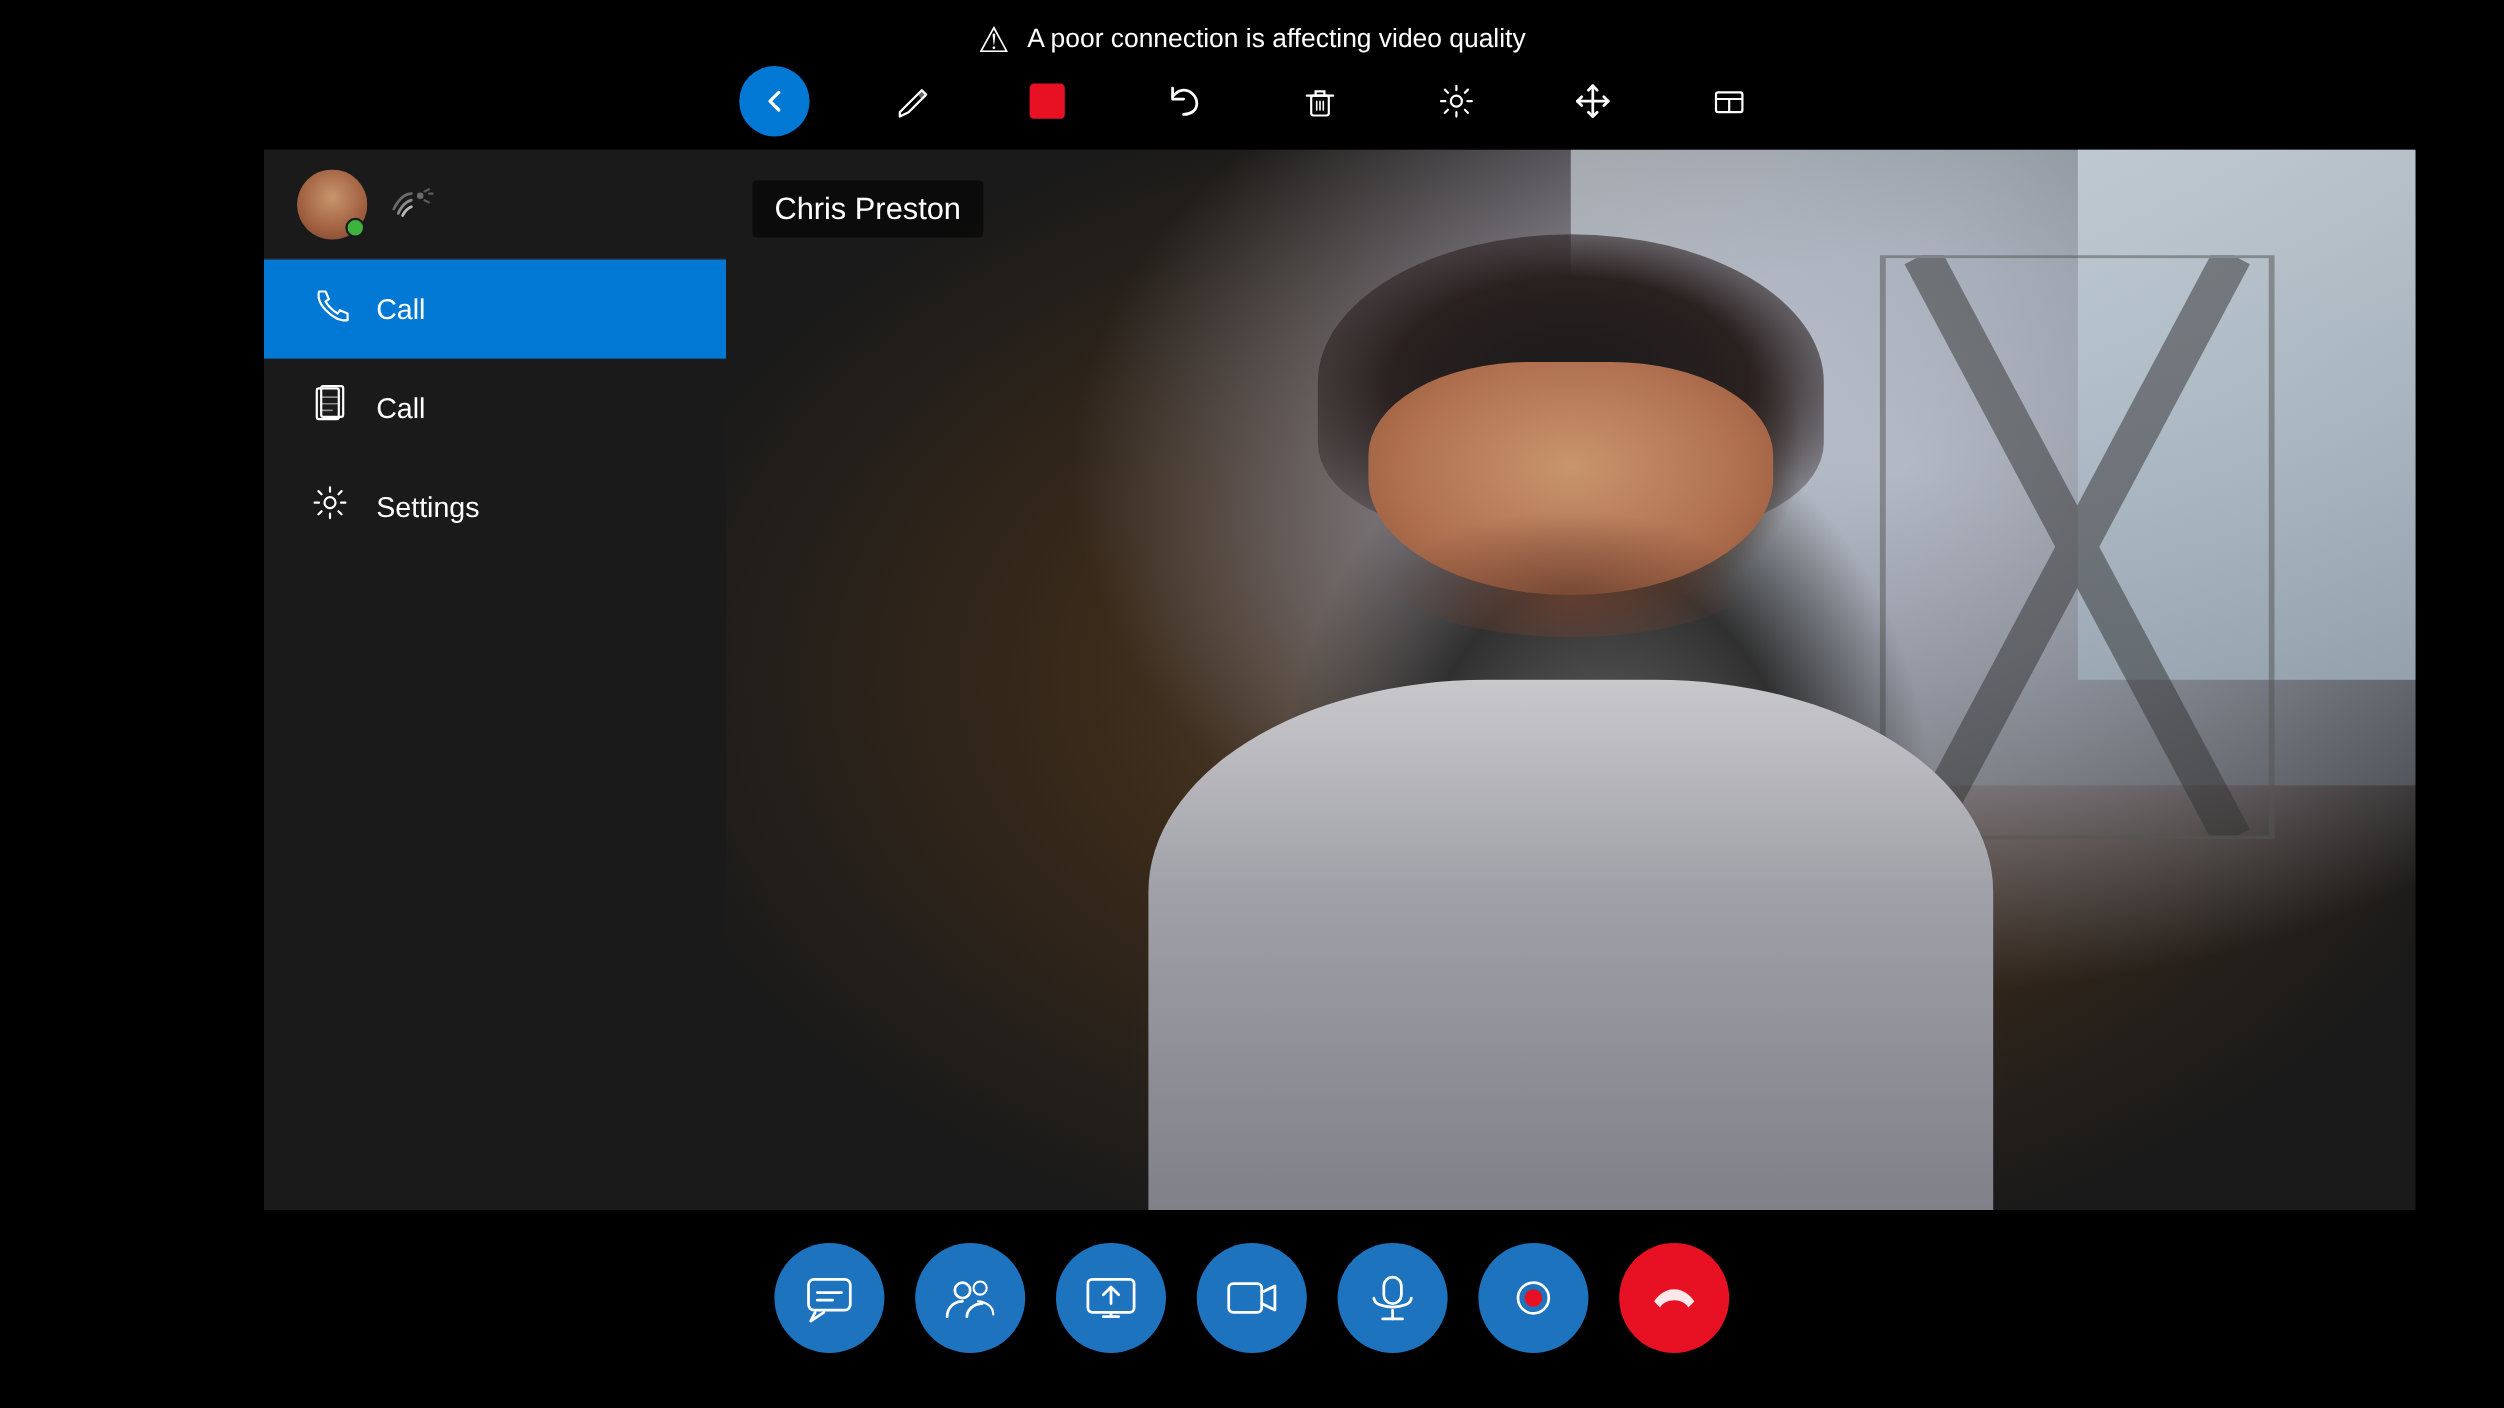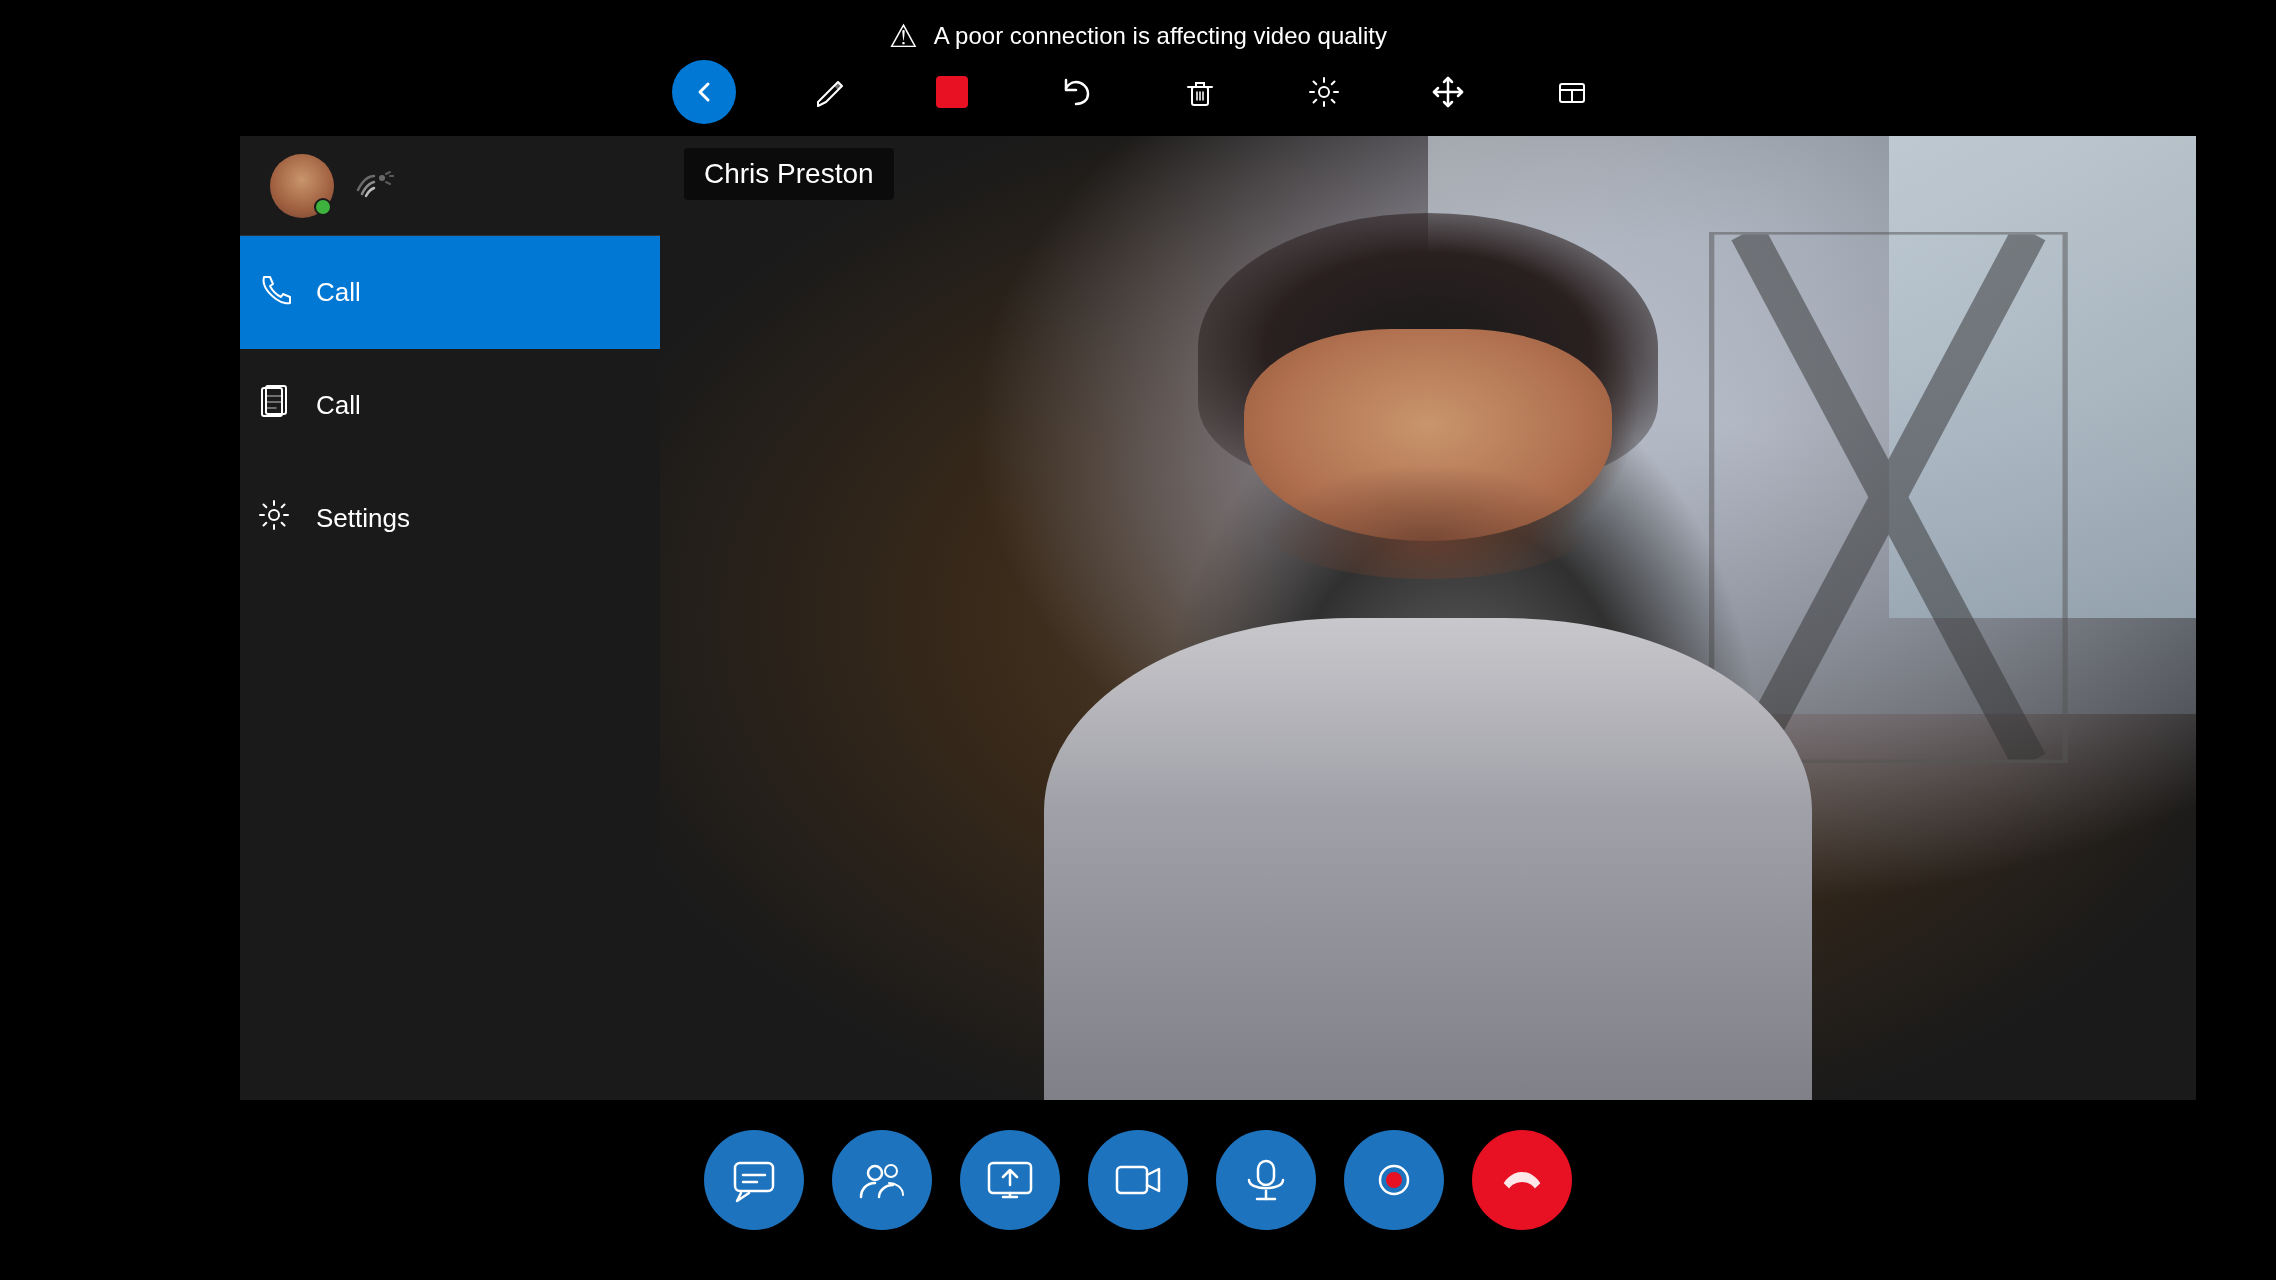--- a/index.html
+++ b/index.html
@@ -125,24 +125,24 @@
       background: #3db33d;
       border: 2px solid #1a1a1a;
     }
     .signal-icon {
       color: #fff;
       font-size: 28px;
       opacity: 0.7;
     }
 
     .nav-item {
-      height: 113px;
-      display: flex;
-      align-items: center;
-      padding: 0 16px;
+      height: 90px;
+      display: flex;
+      align-items: center;
+      padding: 0 42px;
       gap: 24px;
       cursor: pointer;
       color: #fff;
     }
     .nav-item.active {
       background: #0078d4;
     }
     .nav-icon {
       font-size: 32px;
       color: #fff;
@@ -176,21 +176,21 @@
       top: 0; left: 0; right: 0; bottom: 0;
       background:
         radial-gradient(ellipse 180px 160px at 52% 28%, #8a7060 0%, #6a5040 30%, #4a3020 60%, transparent 100%),
         radial-gradient(ellipse 300px 400px at 52% 65%, #707070 0%, #505050 30%, #303030 60%, transparent 100%),
         radial-gradient(ellipse 400px 300px at 50% 85%, #555 0%, #333 40%, transparent 100%);
     }
 
     
     .name-label {
       position: absolute;
-      top: 12px;
+      top: 28px;
       left: 24px;
       background: rgba(0,0,0,0.55);
       color: #fff;
       font-size: 28px;
       padding: 10px 20px;
       border-radius: 4px;
     }
 
     
     .bottom-controls {

